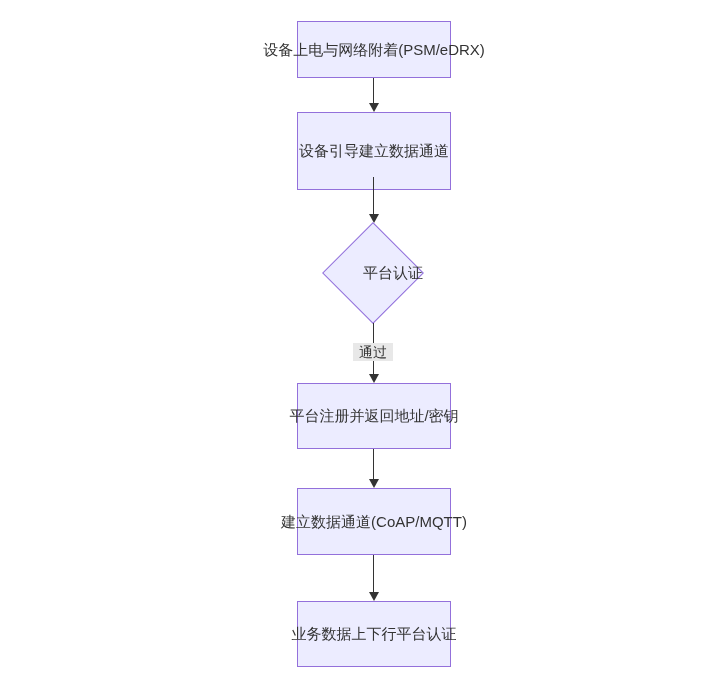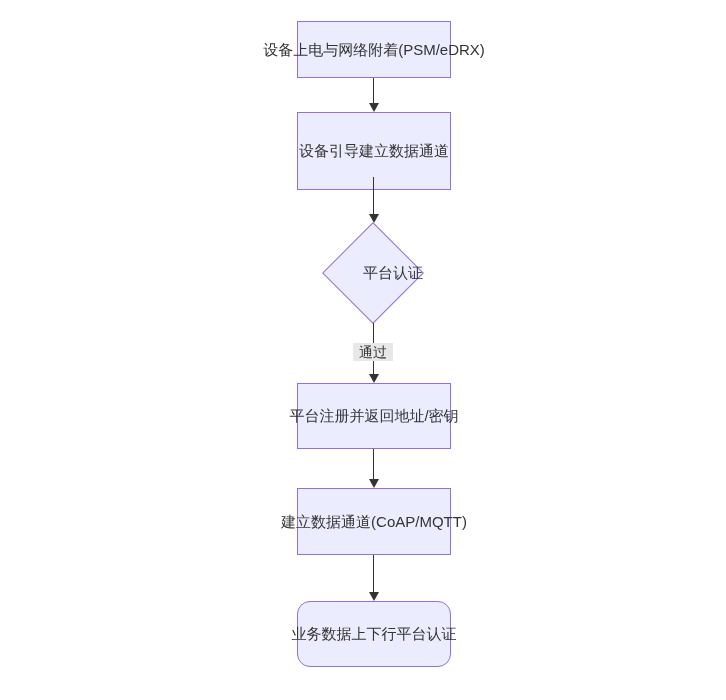--- a/index.html
+++ b/index.html
@@ -118,18 +118,18 @@
   <div class="edge-arrow" style="top:479px;"></div>
 
   <div class="node" style="top:488px; height:67px;">
     <span class="line">建立数据通道</span>
     <span class="line">(CoAP/MQTT)</span>
   </div>
 
   <div class="edge-line" style="top:555px; height:37px;"></div>
   <div class="edge-arrow" style="top:592px;"></div>
 
-  <div class="node" style="top:601px; height:66px;border-radius:13px;">
+  <div class="node" style="top:601px; height:66px;">
     <span class="line">业务数据上下行</span>
     <span class="line">平台认证</span>
   </div>
 
 </div>
 
 </body></html>

